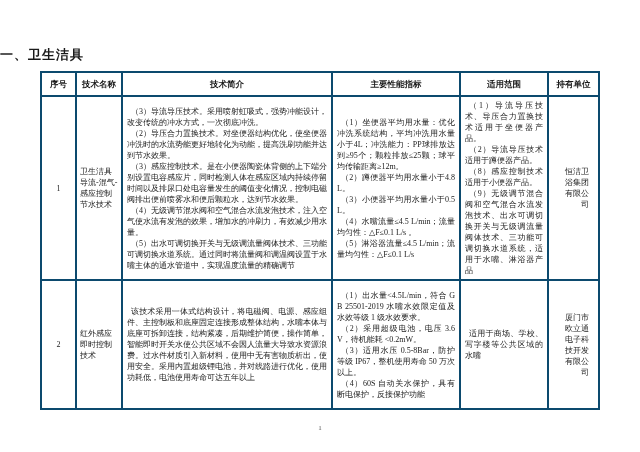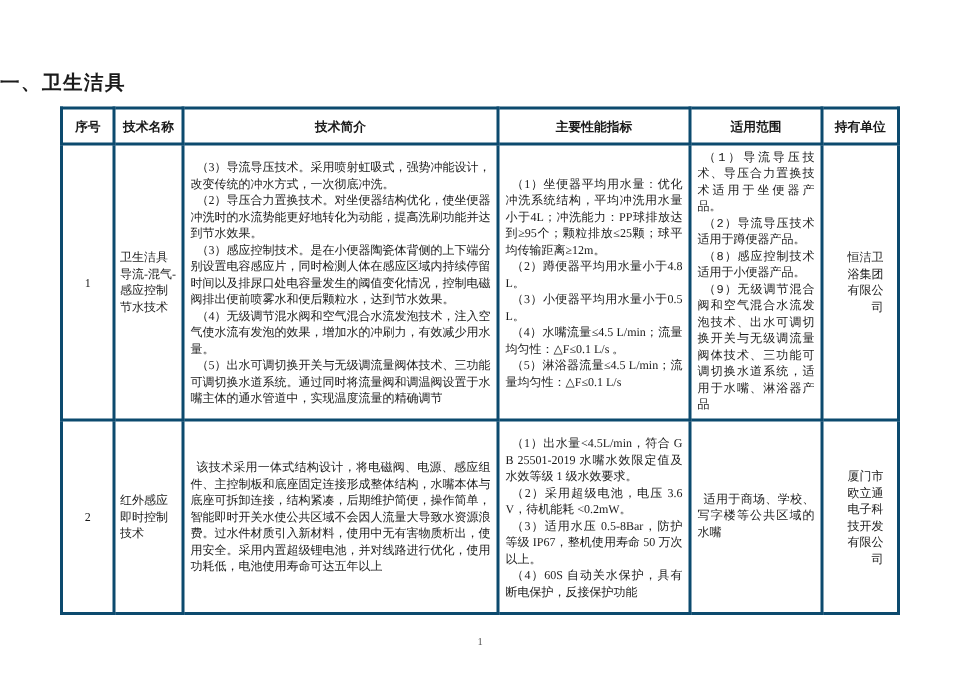--- a/index.html
+++ b/index.html
@@ -38,21 +38,21 @@
     text-align: center;
     font-size: 8.5px;
     height: 18px;
     padding: 2px;
   }
   .main-table td p { margin: 0; text-indent: 0.5em; text-align: justify; }
   td.cell-serial { text-align: center; }
   td.cell-name { text-align: left; padding: 3px 3px; margin-top: 28px; }
   td.cell-intro { text-align: justify; }
   td.cell-indicators { text-align: justify; margin-top: 22px; }
-  td.cell-scope { text-align: justify; font-family: Liberation Mono, monospace; }
+  td.cell-scope { text-align: justify; }
   td.cell-holder { text-align: right; padding: 3px 9px; }
   tr.row-1 { height: 181px; }
   tr.row-2 { height: 129px; }
   .page-number {
     position: absolute;
     bottom: 20px;
     left: 0; right: 0;
     text-align: center;
     font-size: 7px;
     color: #555;

